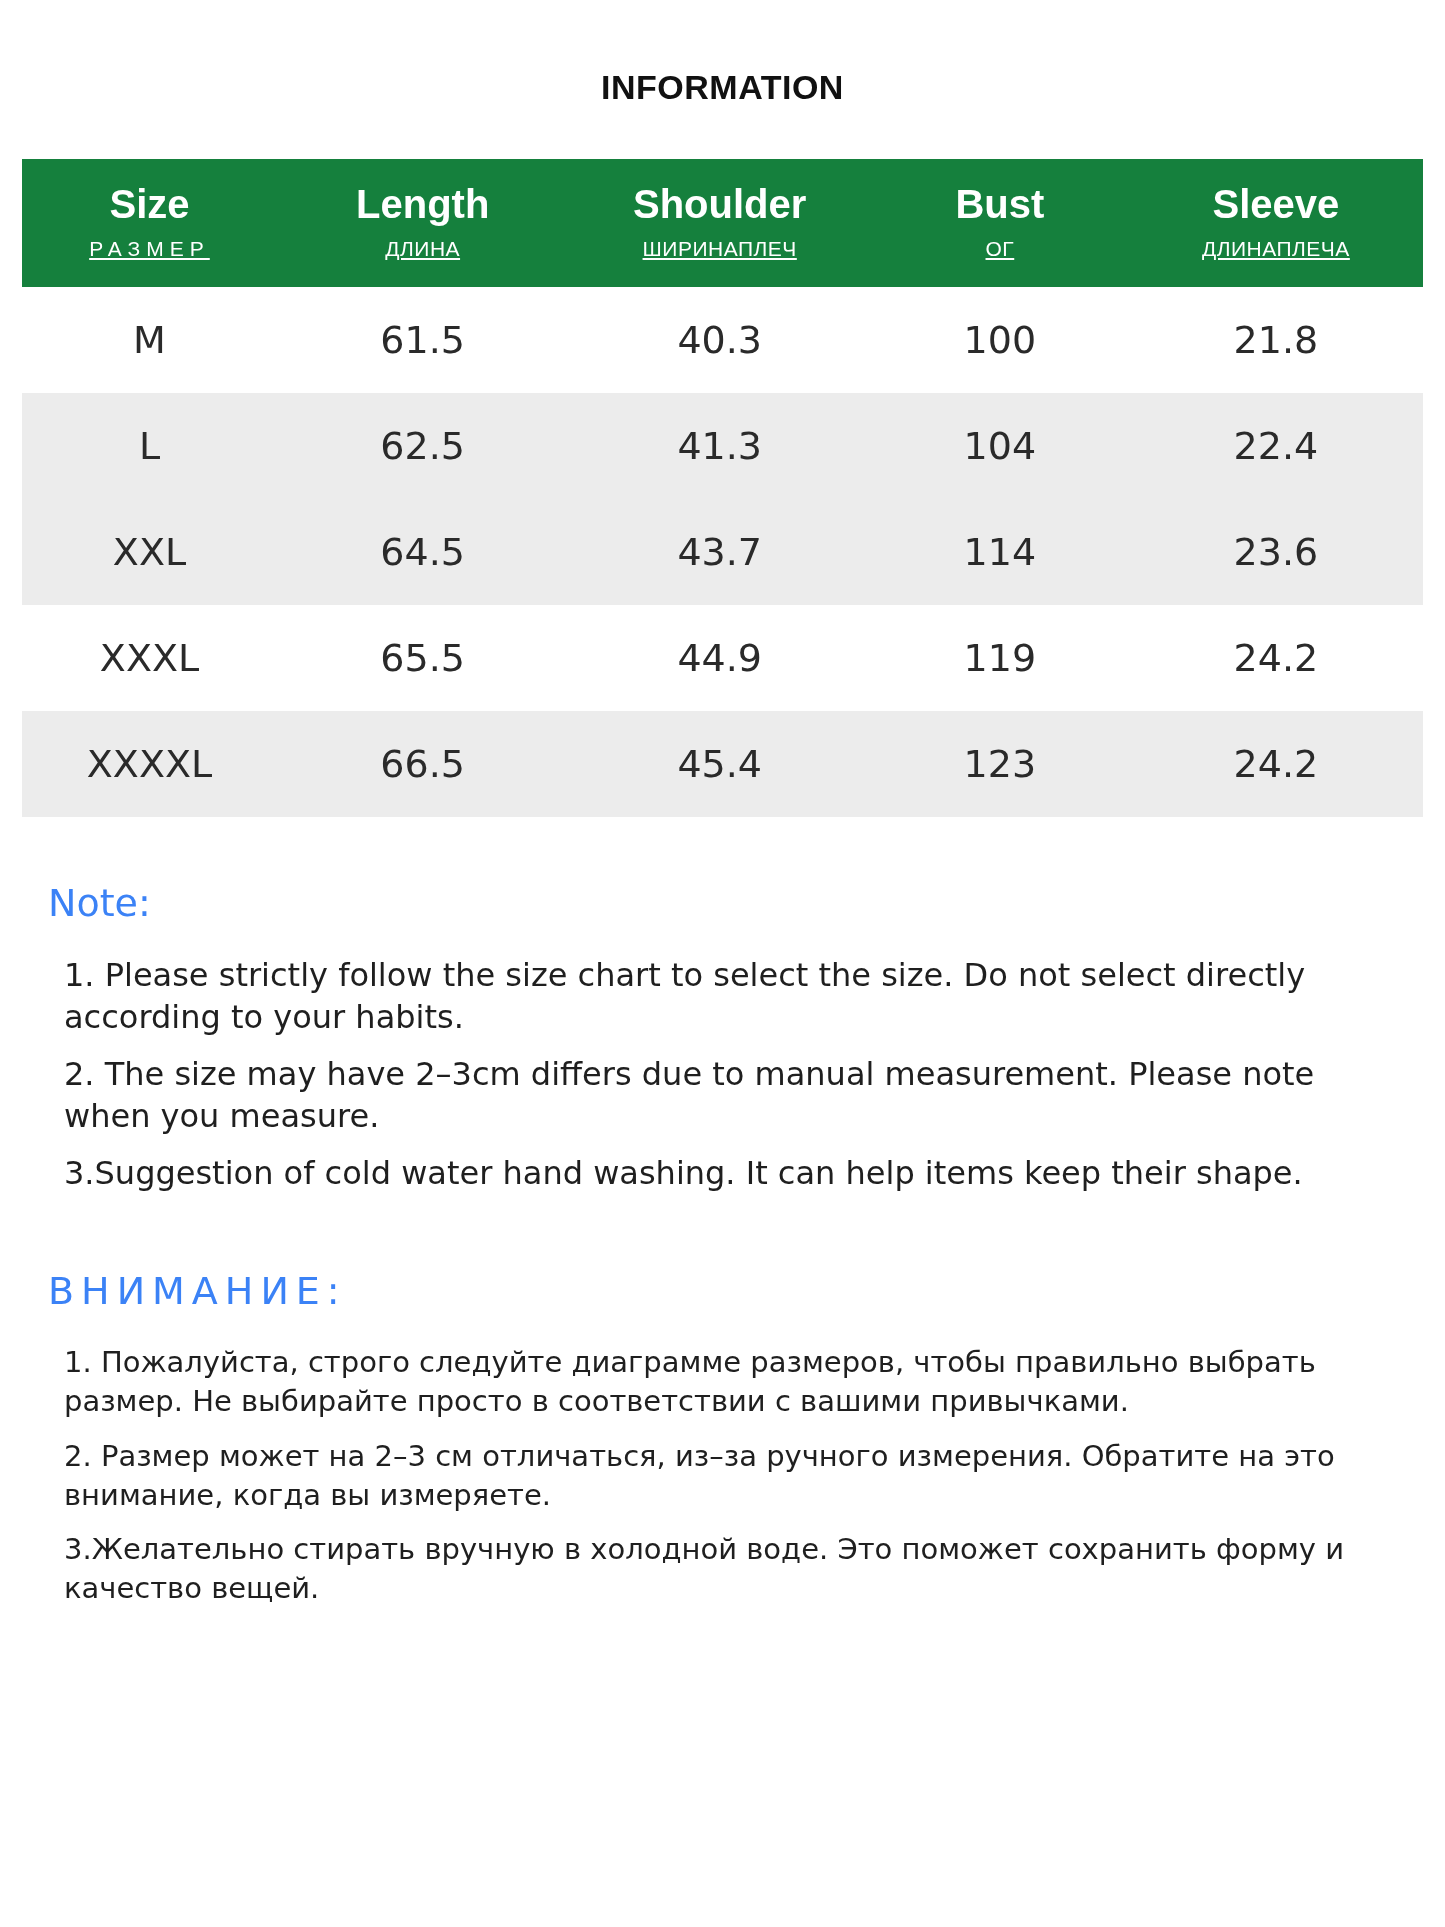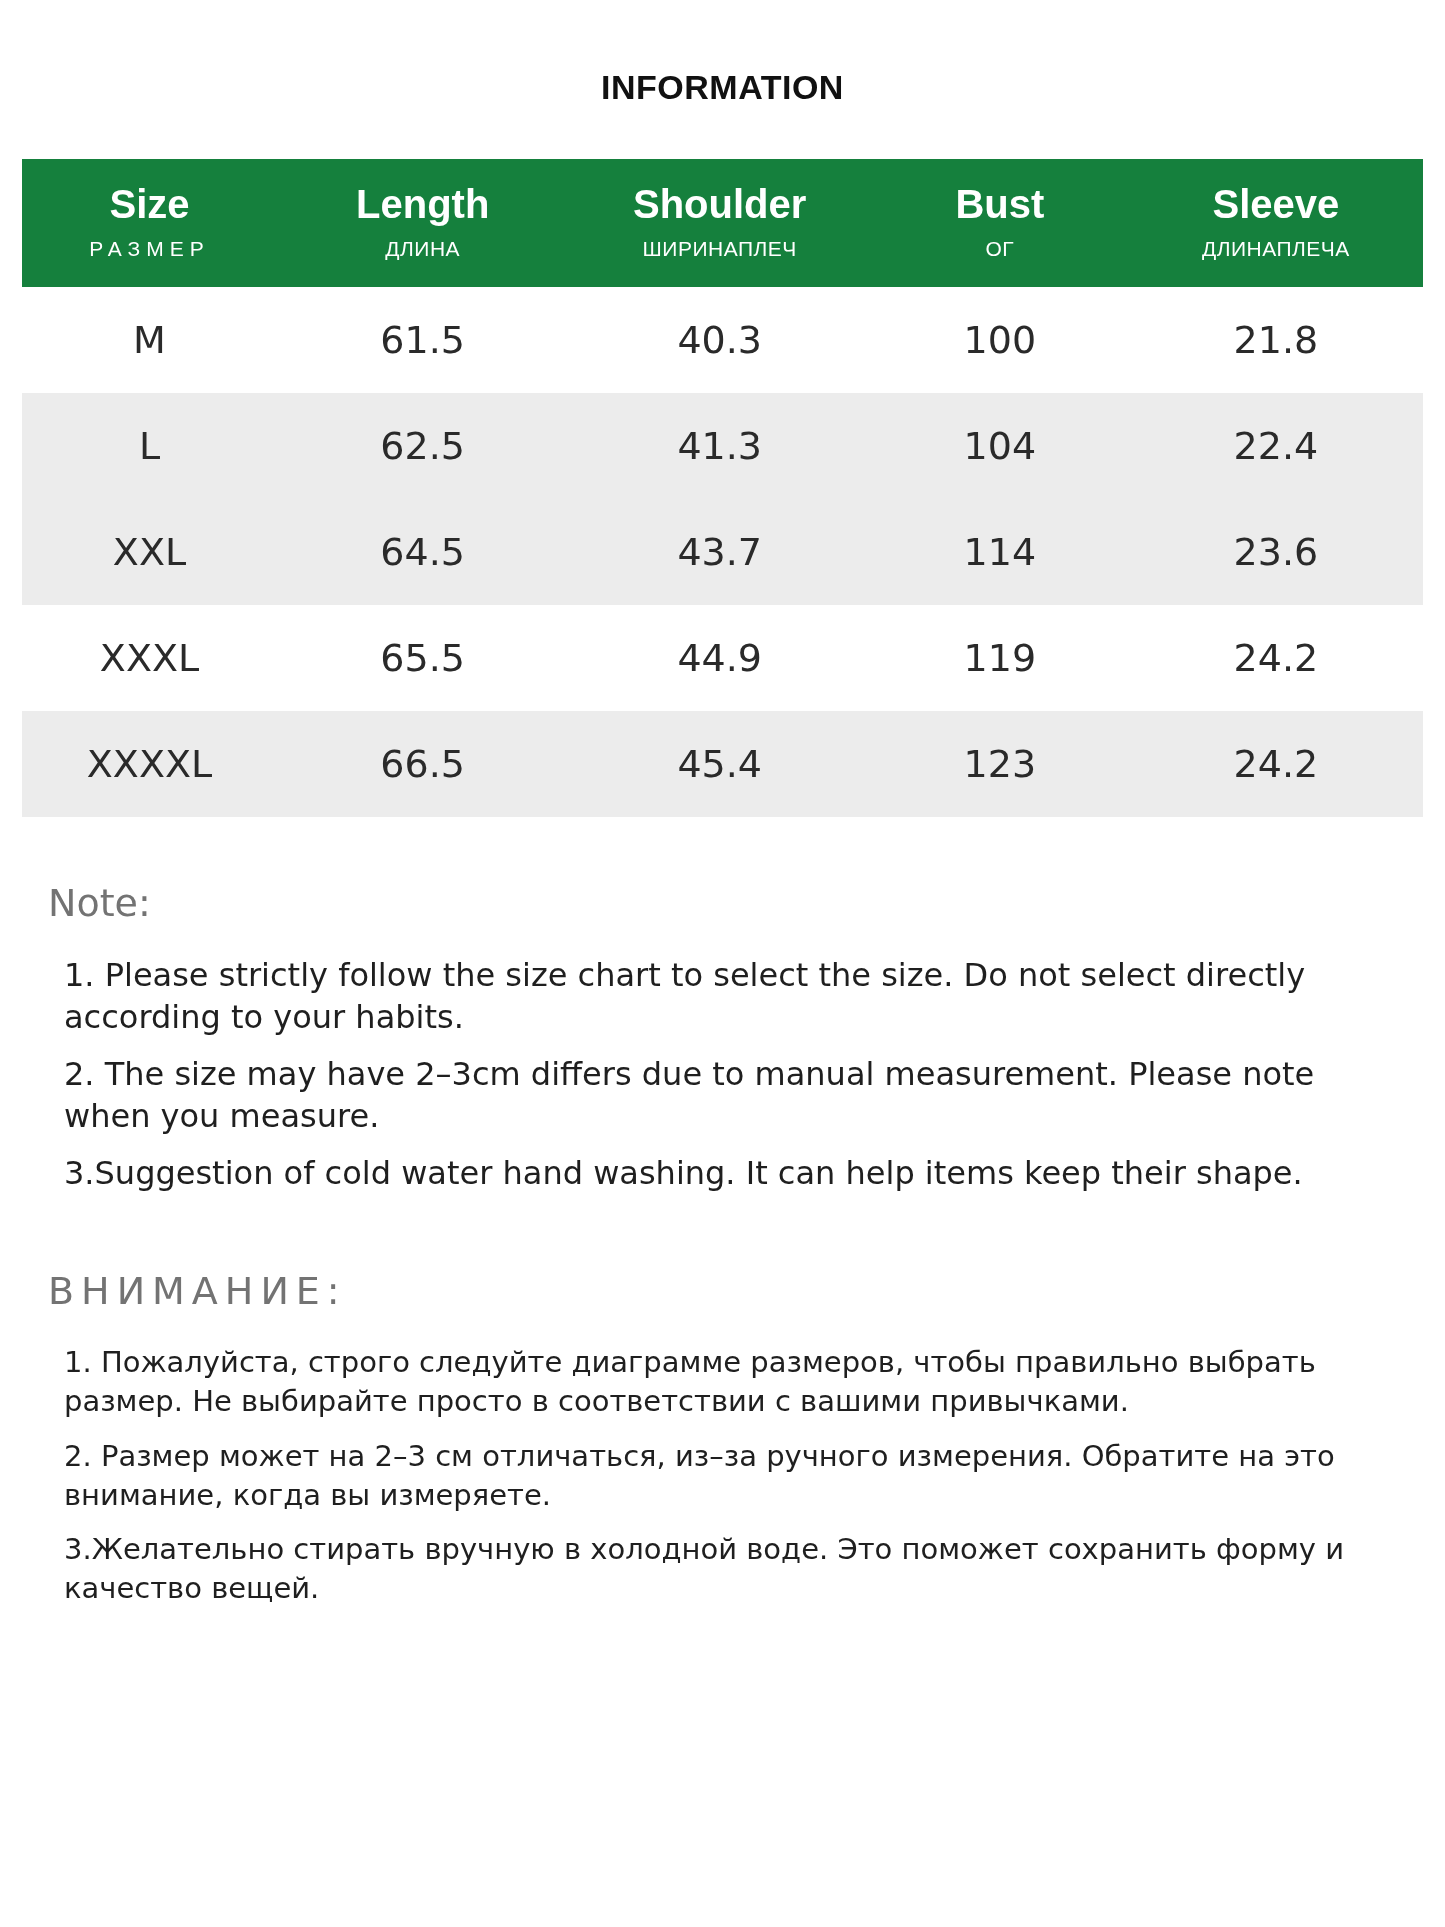--- a/index.html
+++ b/index.html
@@ -54,20 +54,21 @@
     line-height: 1.15;
     font-family: "Liberation Sans", sans-serif;
   }
   .th-ru {
     display: block;
     font-size: 21px;
     font-weight: 500;
     letter-spacing: 0.5px;
     margin-top: 10px;
     font-family: "Liberation Sans", sans-serif;
+    text-decoration: underline;
   }
   .th-ru.spaced {
     letter-spacing: 6px;
   }
   .size-table tbody td {
     text-align: center;
     font-size: 38px;
     color: #2a2a2a;
     height: 104px;
     font-family: "DejaVu Sans", sans-serif;
@@ -87,21 +88,21 @@
   col.c4 { width: 21.0%; }
 
   
   .notes-wrap {
     margin-top: 64px;
     padding: 0 26px;
   }
   .note-head {
     font-size: 38px;
     font-weight: 500;
-    color: #737373;
+    color: #3b82f6;
     margin-bottom: 30px;
     font-family: "DejaVu Sans", sans-serif;
   }
   .note-head.ru {
     letter-spacing: 7px;
     margin-top: 74px;
   }
   .note-body p {
     margin: 16px;
     font-size: 32px;

